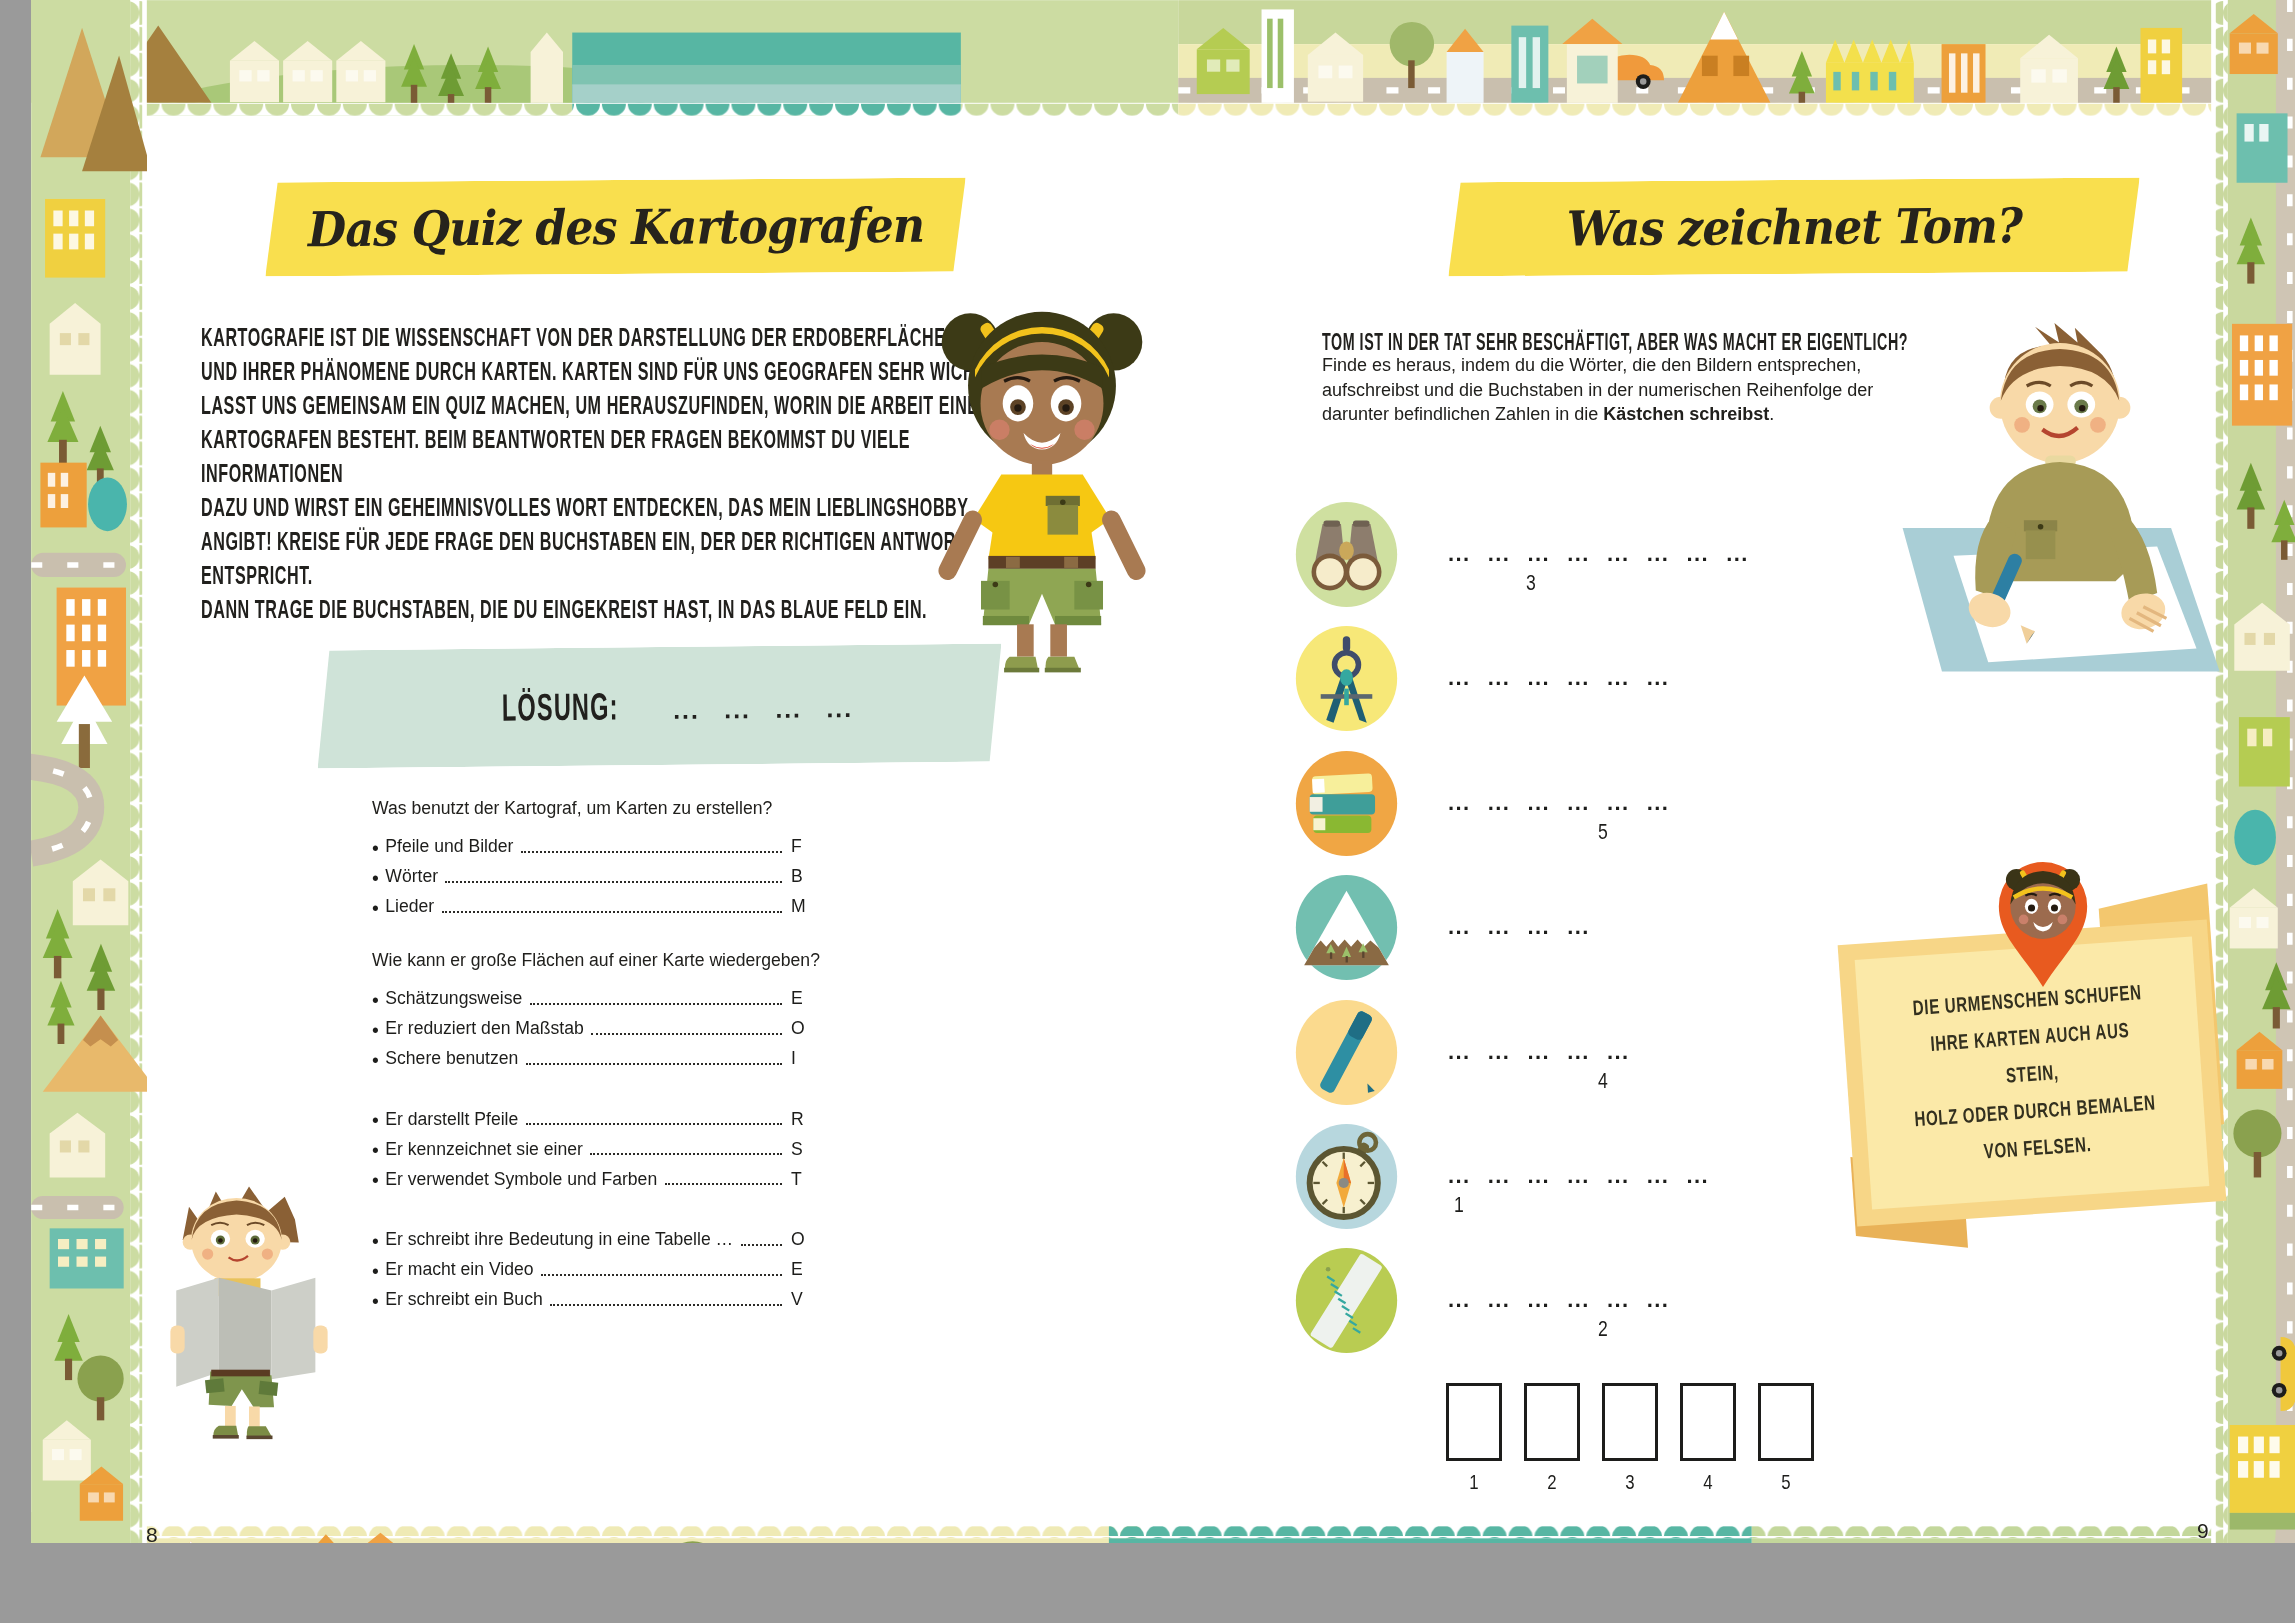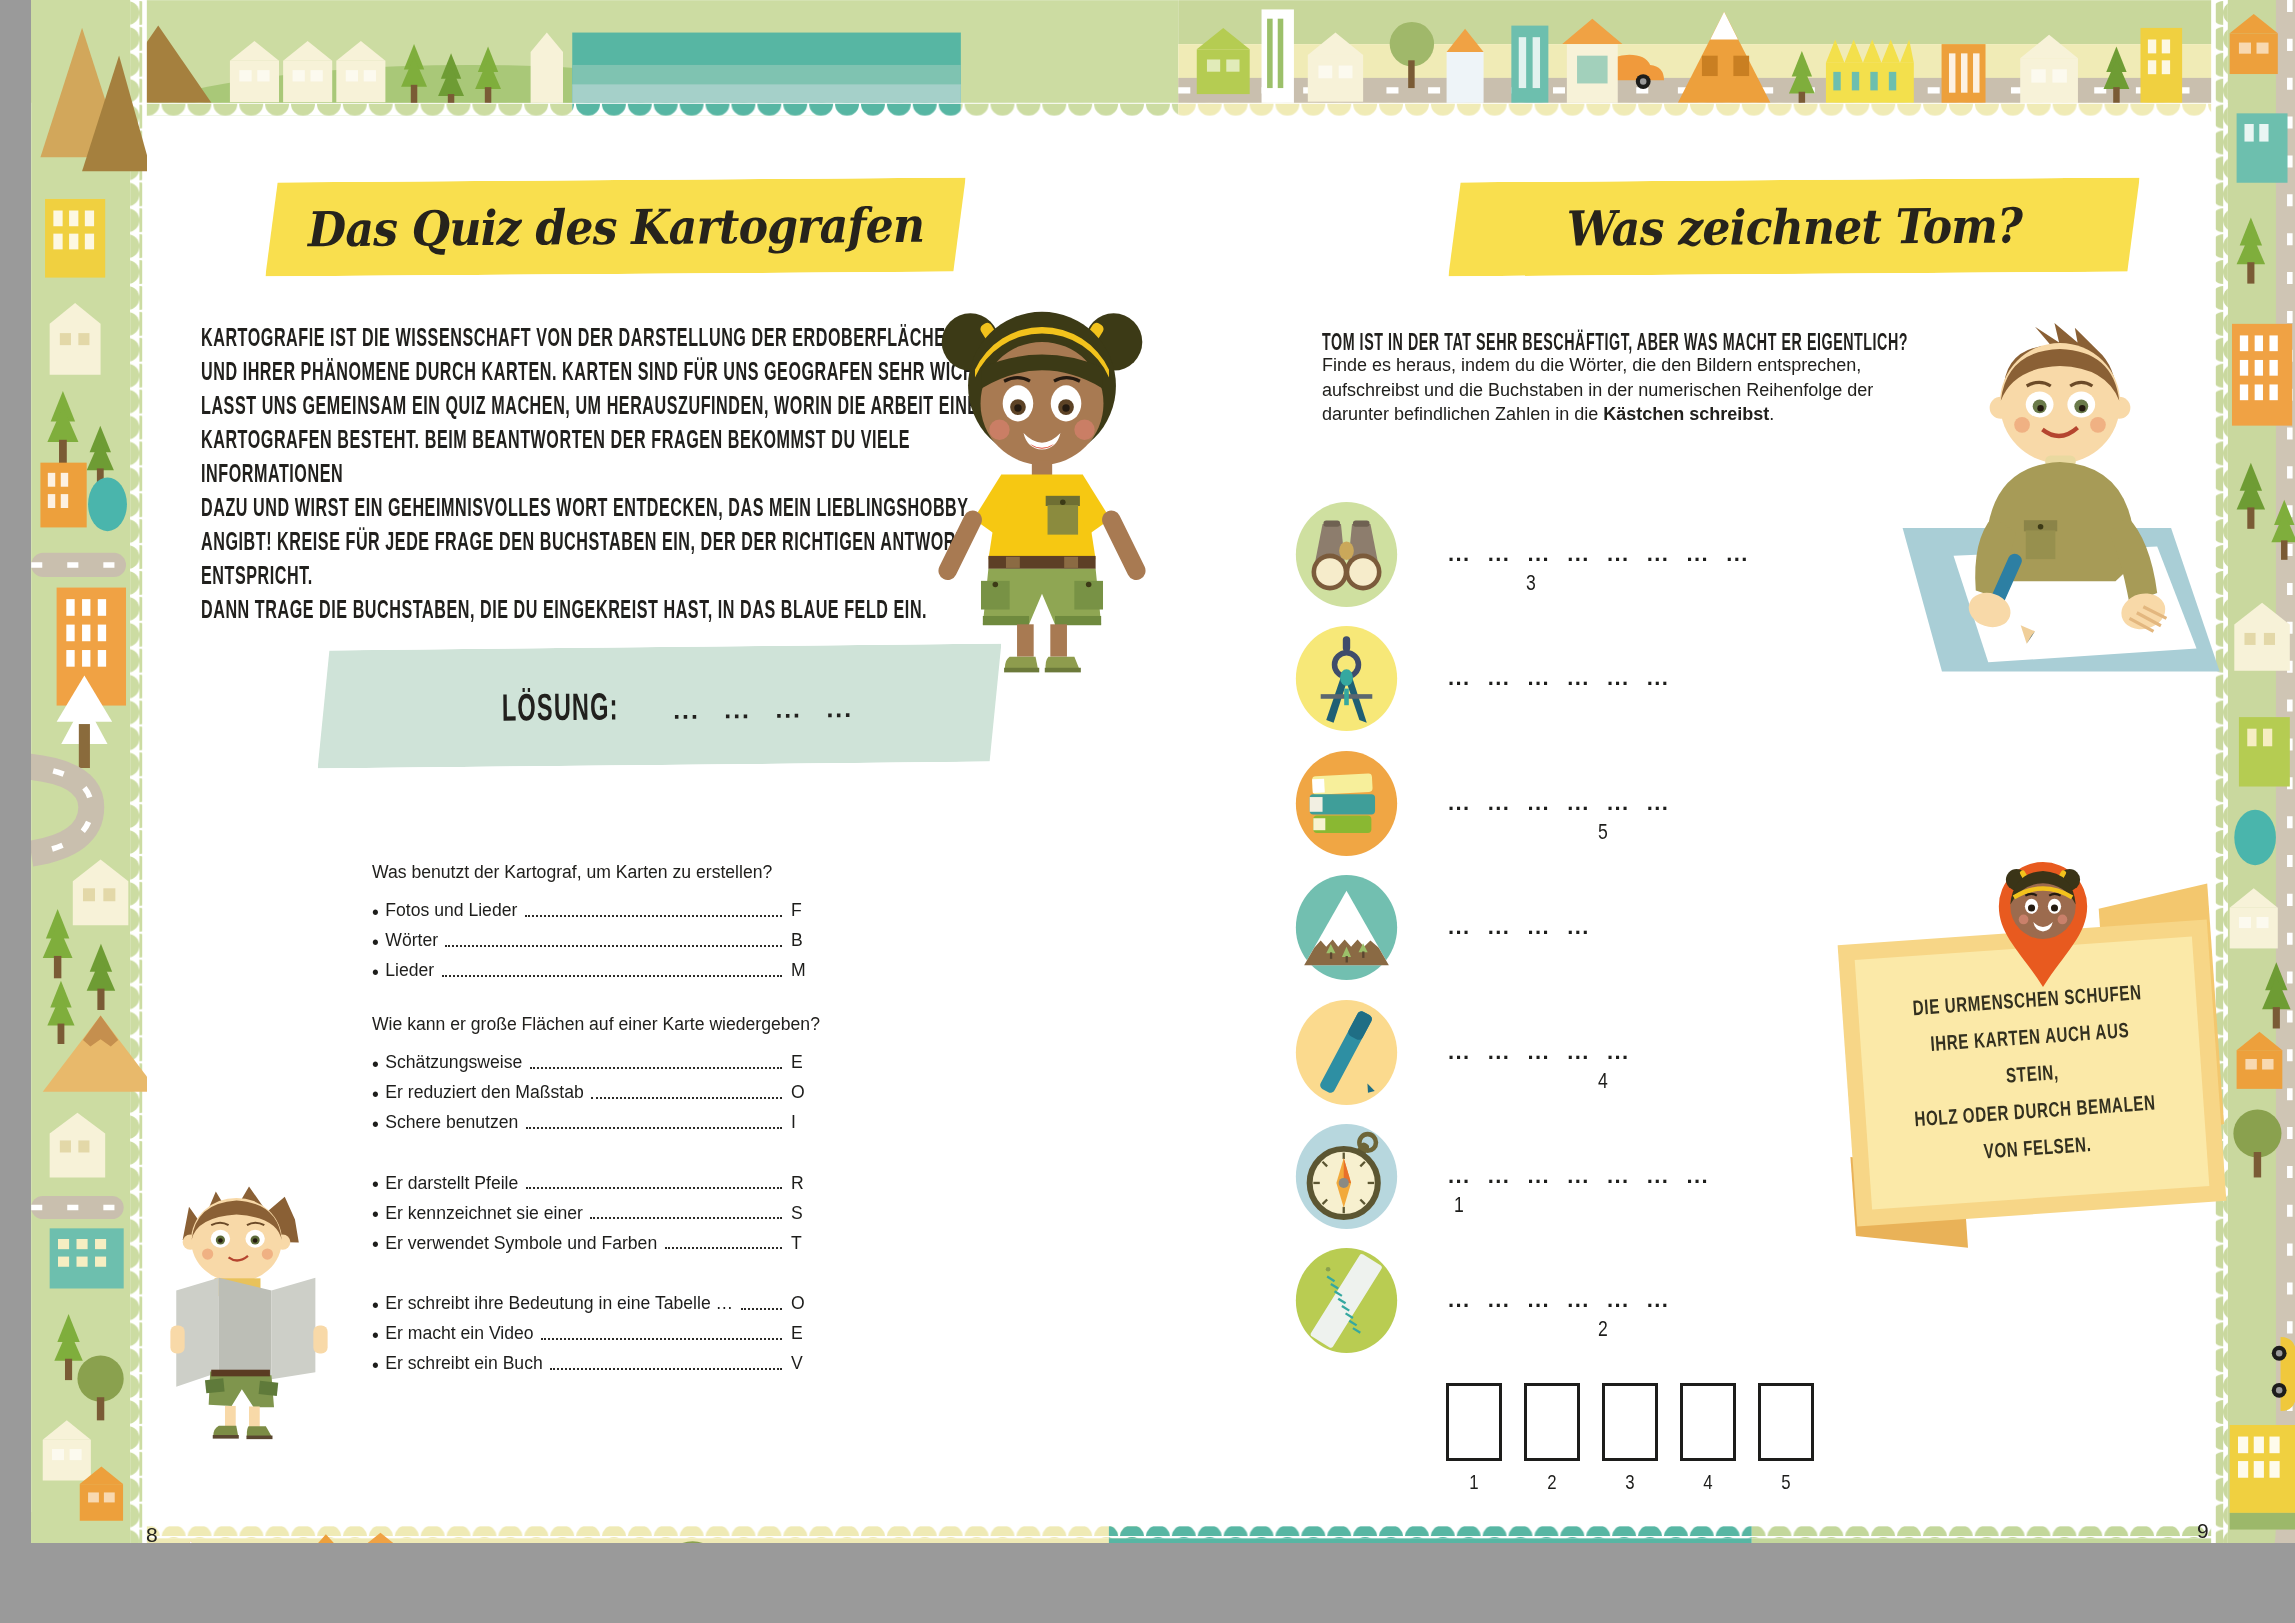--- a/index.html
+++ b/index.html
@@ -437,27 +437,27 @@
       <rect x="246" y="800" width="78" height="10" fill="#6c7a3a"></rect>
     </svg>
 
     <div class="abs banner banner-mint" style="left:286px;top:647px;width:685px;height:118px;transform:rotate(-0.6deg);">
       <div class="sol-inner">
         <span class="sol-label squeezeC" style="display:inline-block;">LÖSUNG:</span>
         <span class="sol-dots">... ... ... ...</span>
       </div>
     </div>
 
-    <div class="abs" style="left:341px;top:860px;width:620px;">
+    <div class="abs" style="left:341px;top:796px;width:620px;">
 
       <div class="q-block">
         <div class="q-text">Was benutzt der Kartograf, um Karten zu erstellen?</div>
         <div class="opt">
             <span class="bullet">•</span>
-            <span class="opt-text">Fotos und Lieder</span>
+            <span class="opt-text">Pfeile und Bilder</span>
             <span class="leader"></span>
             <span class="opt-letter">F</span>
           </div>
         <div class="opt">
             <span class="bullet">•</span>
             <span class="opt-text">Wörter</span>
             <span class="leader"></span>
             <span class="opt-letter">B</span>
           </div>
         <div class="opt">

